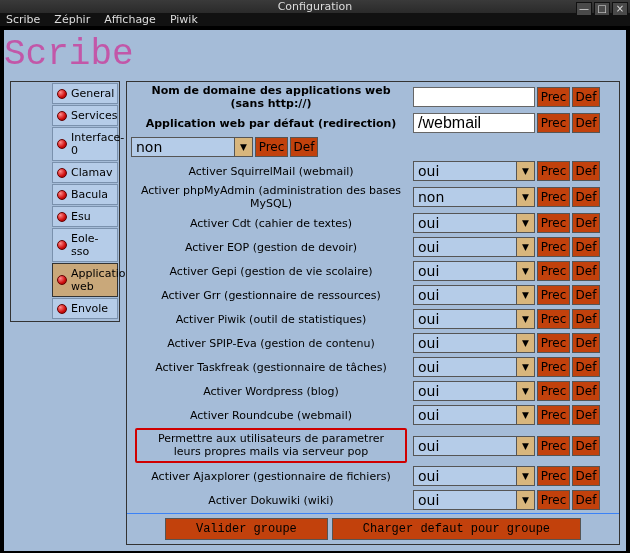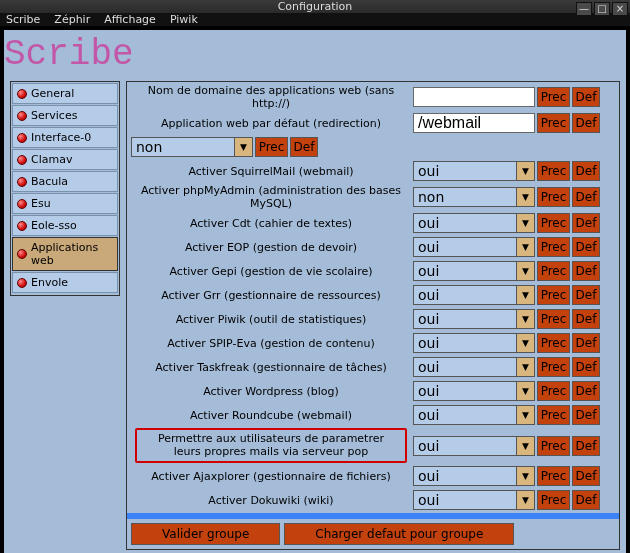--- a/index.html
+++ b/index.html
@@ -88,20 +88,21 @@
   .sidebar-item {
     display: flex;
     align-items: center;
     gap: 4px;
     padding: 3px 4px;
     border: 1px solid #7a91ad;
     background: #b5cce8;
     font-size: 11px;
     cursor: pointer;
     margin-bottom: 1px;
+    margin-left: 40px;
   }
   .sidebar-item.selected {
     background: #c9a87a;
     border-color: #333;
   }
   .red-dot {
     width: 10px; height: 10px;
     border-radius: 50%;
     background: radial-gradient(circle at 30% 30%, #ff8a8a, #d01010 60%, #8a0000);
     border: 1px solid #660000;
@@ -128,21 +129,21 @@
     align-items: center;
     gap: 2px;
     min-height: 22px;
   }
   .row .label {
     width: 280px;
     text-align: center;
     font-size: 11px;
     padding: 0 4px;
   }
-  .row.bold .label { font-weight: normal; }
+  .row.bold .label { font-weight: bold; }
   .row .control {
     width: 122px;
   }
   .row input[type=text] {
     width: 100%;
     height: 20px;
     font-size: 16px;
     background: #fff;
     border: 1px solid #666;
     padding: 0 4px;
@@ -183,24 +184,25 @@
   .btn.def  { width: 28px; }
   .highlight-box {
     border: 2px solid #d00000;
     border-radius: 2px;
     padding: 3px 6px;
     text-align: center;
     line-height: 1.15;
   }
   .footer-btns {
     display: flex;
-    justify-content: flex-start;
+    justify-content: center;
     gap: 4px;
     padding: 4px;
-    border-top: 6px solid #3b82f6;
+    border-top: 1px solid #3b82f6;
+    font-family: Liberation Mono, monospace;
   }
   .footer-btns .btn { padding: 2px 30px; height: 22px; }
 </style>
 </head>
 <body>
 
 <div class="window">
   <div class="titlebar">
     <span>Configuration</span>
     <div class="win-controls">

